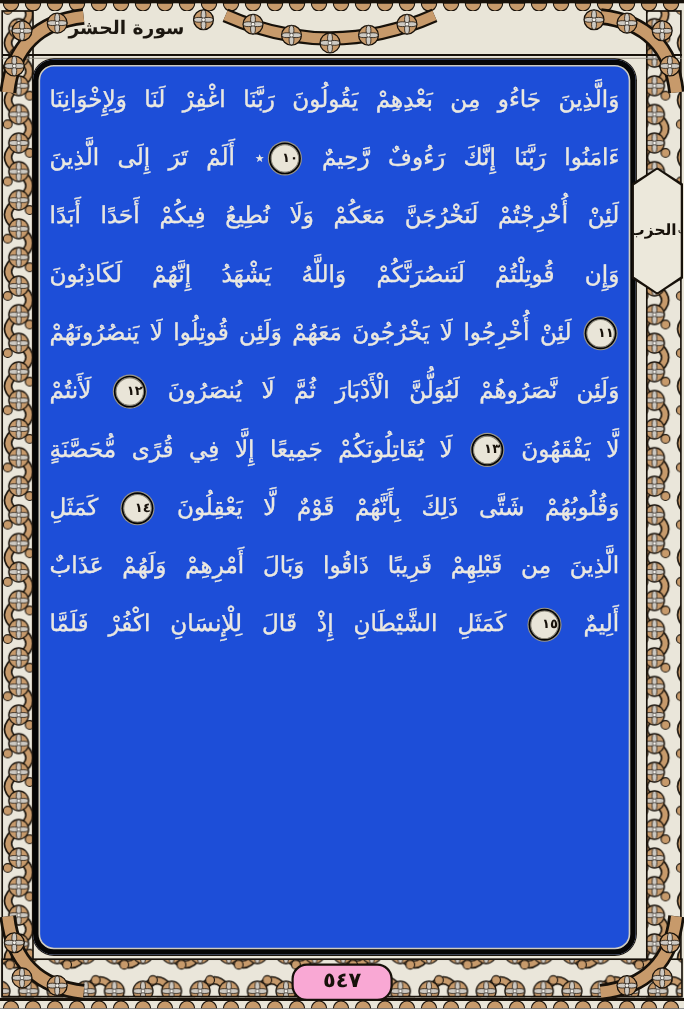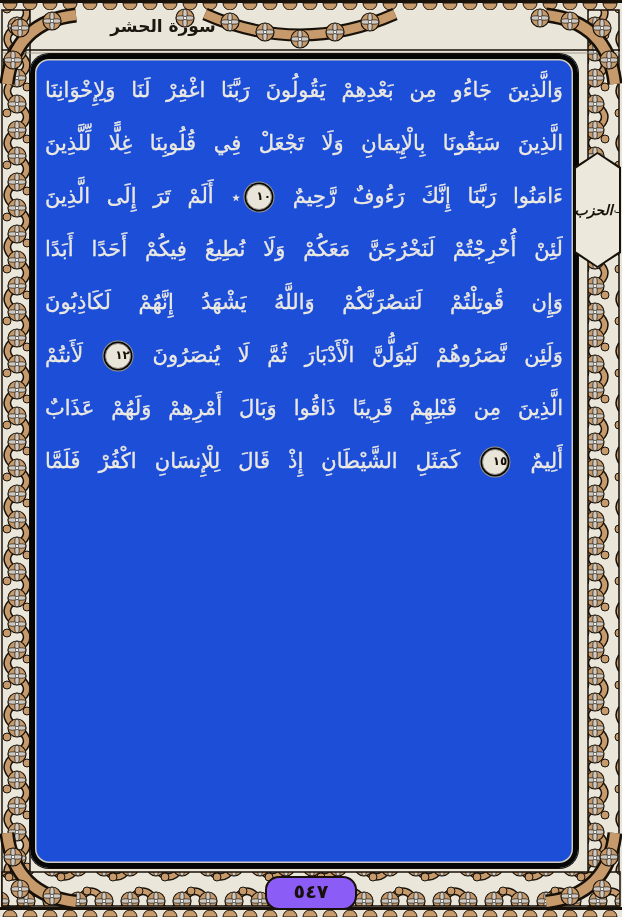--- a/index.html
+++ b/index.html
@@ -8,21 +8,20 @@
     background:#e9e5d8;overflow:hidden;
     font-family:"DejaVu Sans",sans-serif;
   }
   .ornament-svg{position:absolute;inset:0;z-index:1;}
 
   
   .hdr-label{
     position:absolute;z-index:3;direction:rtl;text-align:center;
     color:#1c1710;font-size:17px;font-weight:bold;letter-spacing:.5px;
     text-shadow:0 0 1px #e9e5d8;
-    margin-left:48px;
   }
   .juz-label{top:15px;left:358px;width:146px;}
   .surah-label{top:16px;left:62px;width:106px;}
 
   
   .panel-frame{
     position:absolute;z-index:2;left:30px;top:54px;width:548px;height:814px;
     background:#1d4ed8;
     box-shadow:inset 0 0 0 5px #060606, inset 0 0 0 6.5px #cfccc0, 0 0 0 1px #17110a;
     border-radius:19px;
@@ -53,28 +52,28 @@
     background:#17110a;
     clip-path:polygon(50% 0,100% 13%,100% 87%,50% 100%,0 87%,0 13%);
   }
   .hizb-inner{
     position:absolute;inset:2px;background:#ece8db;
     clip-path:polygon(50% 0,100% 13%,100% 87%,50% 100%,0 87%,0 13%);
     display:flex;flex-direction:row;align-items:center;justify-content:center;
     gap:1px;color:#17110a;direction:rtl;
   }
   .hizb-word-small{font-size:10px;line-height:12px;}
-  .hizb-word{font-size:14px;font-weight:bold;line-height:17px;font-style:italic;}
+  .hizb-word{font-size:14px;font-weight:bold;line-height:17px;}
   .hizb-number{font-size:13px;line-height:15px;}
 
   
   .page-number{
     position:absolute;z-index:4;left:50%;transform:translateX(-50%);
     bottom:7px;width:88px;height:30px;
-    background:#8b5cf6;border:2px solid #17110a;border-radius:14px;
+    background:#f9a8d4;border:2px solid #17110a;border-radius:14px;
     color:#17110a;font-size:19px;font-weight:bold;line-height:27px;text-align:center;
   }
 </style>
 </head>
 <body>
 
 <div class="page">
 
   <svg class="ornament-svg" width="622" height="917" viewBox="0 0 622 917" aria-hidden="true">
     <defs>
@@ -153,25 +152,27 @@
     <use href="#topcluster" transform="translate(300,12)"></use>
     <use href="#fl" x="185" y="18"></use>
     <use href="#fl" x="540" y="18"></use>
   </svg>
 
   <div class="hdr-label surah-label">سورة الحشر</div>
 
   <div class="panel-frame">
     <div class="qlines">
         <div class="qline"><span>وَالَّذِينَ جَاءُو مِن بَعْدِهِمْ يَقُولُونَ رَبَّنَا اغْفِرْ لَنَا وَلِإِخْوَانِنَا</span></div>
-        <div class="qline"><span>الَّذِينَ سَبَقُونَا بِالْإِيمَانِ وَلَا تَجْعَلْ فِي قُلُوبِنَا غِلًّا لِّلَّذِينَ</span></div>
         <div class="qline"><span>ءَامَنُوا رَبَّنَا إِنَّكَ رَءُوفٌ رَّحِيمٌ </span><span class="verse-marker">١٠</span><span class="hizb-star">٭</span><span> أَلَمْ تَرَ إِلَى الَّذِينَ</span></div>
         <div class="qline"><span>لَئِنْ أُخْرِجْتُمْ لَنَخْرُجَنَّ مَعَكُمْ وَلَا نُطِيعُ فِيكُمْ أَحَدًا أَبَدًا</span></div>
         <div class="qline"><span>وَإِن قُوتِلْتُمْ لَنَنصُرَنَّكُمْ وَاللَّهُ يَشْهَدُ إِنَّهُمْ لَكَاذِبُونَ</span></div>
+        <div class="qline"><span class="verse-marker">١١</span><span> لَئِنْ أُخْرِجُوا لَا يَخْرُجُونَ مَعَهُمْ وَلَئِن قُوتِلُوا لَا يَنصُرُونَهُمْ</span></div>
         <div class="qline"><span>وَلَئِن نَّصَرُوهُمْ لَيُوَلُّنَّ الْأَدْبَارَ ثُمَّ لَا يُنصَرُونَ </span><span class="verse-marker">١٢</span><span> لَأَنتُمْ</span></div>
+        <div class="qline"><span>لَّا يَفْقَهُونَ </span><span class="verse-marker">١٣</span><span> لَا يُقَاتِلُونَكُمْ جَمِيعًا إِلَّا فِي قُرًى مُّحَصَّنَةٍ</span></div>
+        <div class="qline"><span>وَقُلُوبُهُمْ شَتَّى ذَلِكَ بِأَنَّهُمْ قَوْمٌ لَّا يَعْقِلُونَ </span><span class="verse-marker">١٤</span><span> كَمَثَلِ</span></div>
         <div class="qline"><span>الَّذِينَ مِن قَبْلِهِمْ قَرِيبًا ذَاقُوا وَبَالَ أَمْرِهِمْ وَلَهُمْ عَذَابٌ</span></div>
         <div class="qline"><span>أَلِيمٌ </span><span class="verse-marker">١٥</span><span> كَمَثَلِ الشَّيْطَانِ إِذْ قَالَ لِلْإِنسَانِ اكْفُرْ فَلَمَّا</span></div>
       </div>
   </div>
 
   <div class="hizb-marker">
     <div class="hizb-inner">
       <span class="hizb-word-small">نصف</span>
       <span class="hizb-word">الحزب</span>
       <span class="hizb-number">٥٥</span>

